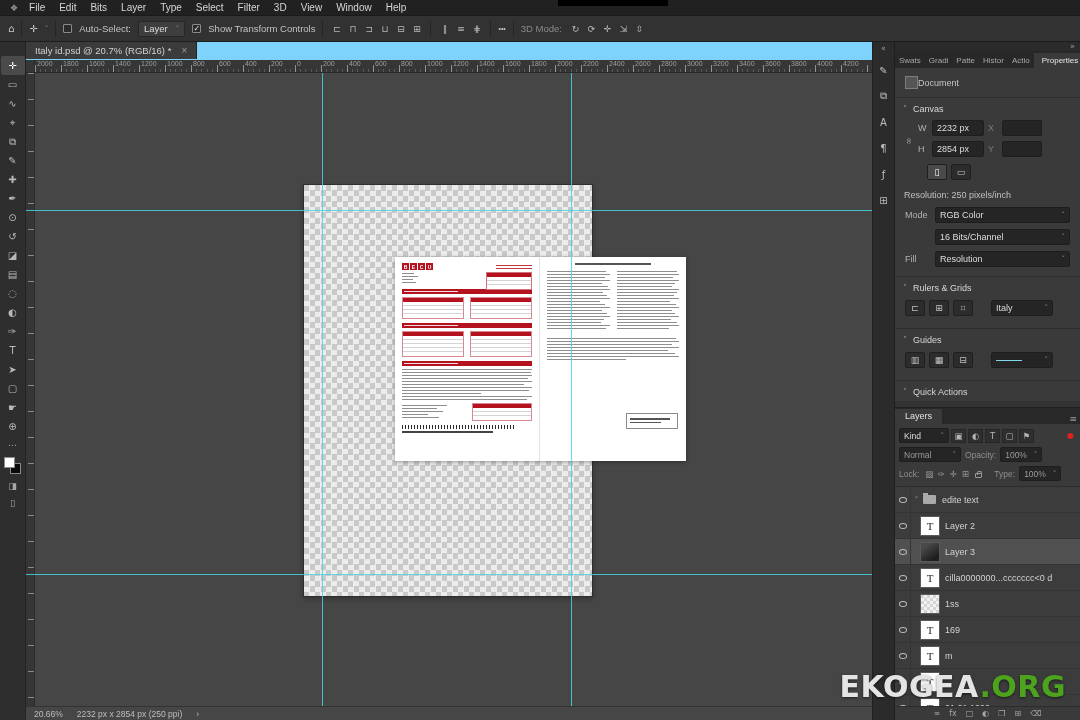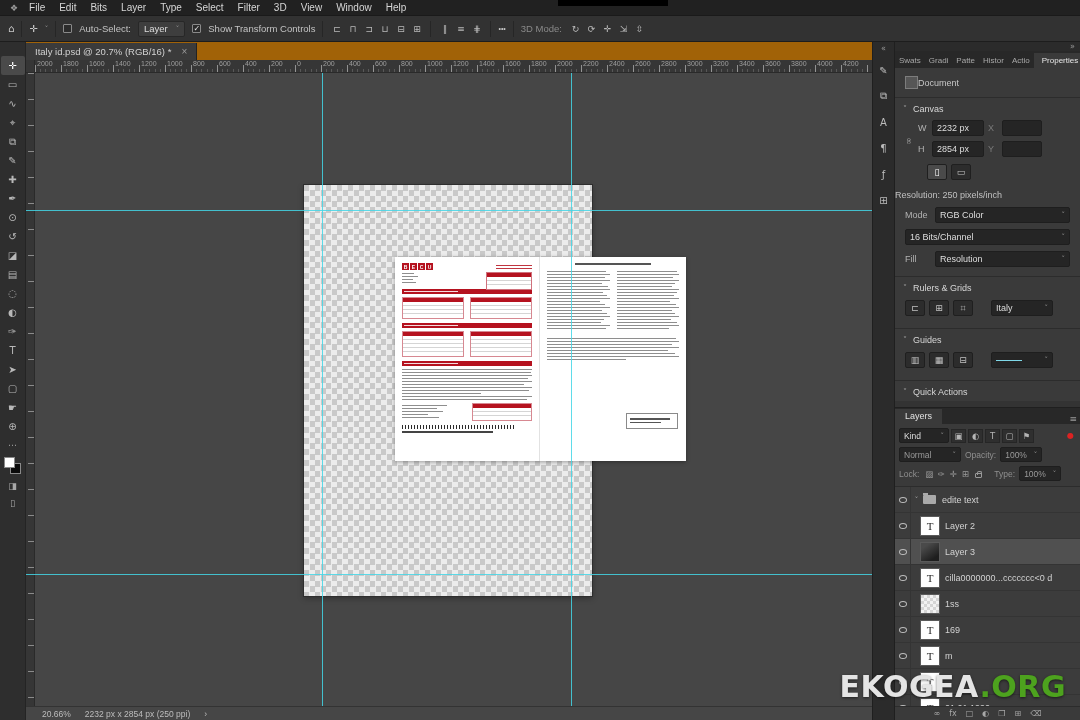--- a/index.html
+++ b/index.html
@@ -37,21 +37,21 @@
   .tool.active{background:#4a4a4a;color:#fff;border-radius:2px}
   .tool-more{color:#9a9a9a;font-size:9px;margin:4px 0 5px}
   .swatch-widget{position:relative;width:17px;height:17px;margin-top:2px}
   .fg-swatch{position:absolute;top:0;left:0;width:11px;height:11px;background:#fff;
     border:1px solid #8a8a8a;z-index:2}
   .bg-swatch{position:absolute;bottom:0;right:0;width:11px;height:11px;background:#0a0a0a;
     border:1px solid #8a8a8a}
   .tb-bottom-icon{margin-top:7px;color:#a8a8a8;font-size:9px}
 
   .center{width:846px;display:flex;flex-direction:column;background:#464646;flex:none}
-  .tabbar{height:18px;background:#a16207;display:flex;align-items:center}
+  .tabbar{height:18px;background:#7dd3fc;display:flex;align-items:flex-start}
   .doc-tab{height:17px;background:#3b3b3b;color:#d2d2d2;font-size:9.5px;display:flex;
     align-items:center;padding:0 9px;gap:10px;border-right:1px solid #222}
   .doc-tab .close{color:#9a9a9a;font-size:10px}
 
   .ruler-row{height:13px;display:flex;background:#363636;border-bottom:1px solid #2a2a2a;font-size:7px}
   .ruler-corner{width:9px;background:#363636;border-right:1px solid #2a2a2a;flex:none}
   .hruler{flex:1;position:relative;color:#9f9f9f;overflow:hidden;
     background-image:
       repeating-linear-gradient(to right,rgba(160,160,160,.85) 0 1px,transparent 1px 26px),
       repeating-linear-gradient(to right,rgba(130,130,130,.45) 0 1px,transparent 1px 5.2px);
@@ -94,21 +94,21 @@
   .micr{margin-top:2px;height:2px;width:70%;background:#444}
   .rp-cols{display:flex;gap:7px}
   .rp-col{flex:1}
   .rp-gap{height:5px}
   .sig-box{position:absolute;right:8px;bottom:32px;width:52px;height:16px;border:1px solid #8a8a8a;padding:2px 3px}
 
   .guide-v{position:absolute;top:0;bottom:0;width:1px;z-index:6;opacity:.85}
   .guide-h{position:absolute;left:0;right:0;height:1px;z-index:6;opacity:.85}
 
   .statusbar{height:14px;background:#464646;border-top:1px solid #333;display:flex;
-    align-items:center;font-size:8.5px;color:#bdbdbd;gap:14px;padding-left:16px}
+    align-items:center;font-size:8.5px;color:#bdbdbd;gap:14px;padding-left:8px}
 
   
   .dock{width:22px;background:#2b2b2b;border-left:1px solid #1f1f1f;display:flex;
     flex-direction:column;align-items:center;padding-top:2px;flex:none}
   .dock-collapse{font-size:8px;color:#9a9a9a;height:10px}
   .dock-icon{width:18px;height:20px;display:flex;align-items:center;justify-content:center;
     color:#bdbdbd;font-size:10px;margin-top:6px}
 
   .panels{width:186px;background:#333;display:flex;flex-direction:column;border-left:1px solid #1f1f1f;flex:none}
   .panels-collapse{height:9px;font-size:8px;color:#9a9a9a;text-align:right;padding-right:5px;background:#2b2b2b}
@@ -129,24 +129,24 @@
   .lbl{width:10px;color:#b2b2b2}
   .field{height:16px;background:#252525;border:1px solid #1e1e1e;border-radius:2px;display:flex;
     align-items:center;padding:0 4px;color:#dedede;gap:6px}
   .field.grow{flex:1}
   .field.dimmed{color:#6d6d6d}
   .f-w{width:52px}.f-x{width:40px}
   .orient-row{display:flex;gap:4px;padding:2px 8px 6px 32px}
   .orient-btn{width:20px;height:16px;background:#2c2c2c;border:1px solid #1f1f1f;border-radius:2px;
     display:flex;align-items:center;justify-content:center;color:#c2c2c2;font-size:9px}
   .orient-btn.active{background:#4a4a4a;color:#fff}
-  .res-row{padding:4px 0;color:#c0c0c0}
+  .res-row{padding:4px 9px;color:#c0c0c0}
   .mode-row{display:flex;align-items:center;gap:6px;padding:3px 10px}
   .mode-row .mlbl{width:24px;color:#b2b2b2}
-  .indent{}
+  .indent{margin-left:30px}
   .divider{border-top:1px solid #2c2c2c;margin:6px 0 0}
   .icon-row{display:flex;align-items:center;gap:4px;padding:3px 10px 6px}
   .sq-btn{width:20px;height:16px;background:#2c2c2c;border:1px solid #1f1f1f;border-radius:2px;
     display:flex;align-items:center;justify-content:center;color:#c2c2c2;font-size:9px}
   .line-sample{width:26px;height:1px;background:#7fd8e8}
 
   .layers{flex:1;display:flex;flex-direction:column;background:#3a3a3a;border-top:1px solid #1f1f1f;min-height:0;margin-top:6px}
   .layers-tabbar{height:16px;background:#282828;display:flex;align-items:flex-end;justify-content:space-between;padding-right:3px}
   .layers-tab{background:#3a3a3a;color:#e2e2e2;font-size:9px;padding:2px 10px 3px}
   .filter-row{display:flex;align-items:center;gap:2px;padding:4px 4px 2px;font-size:8.5px}

